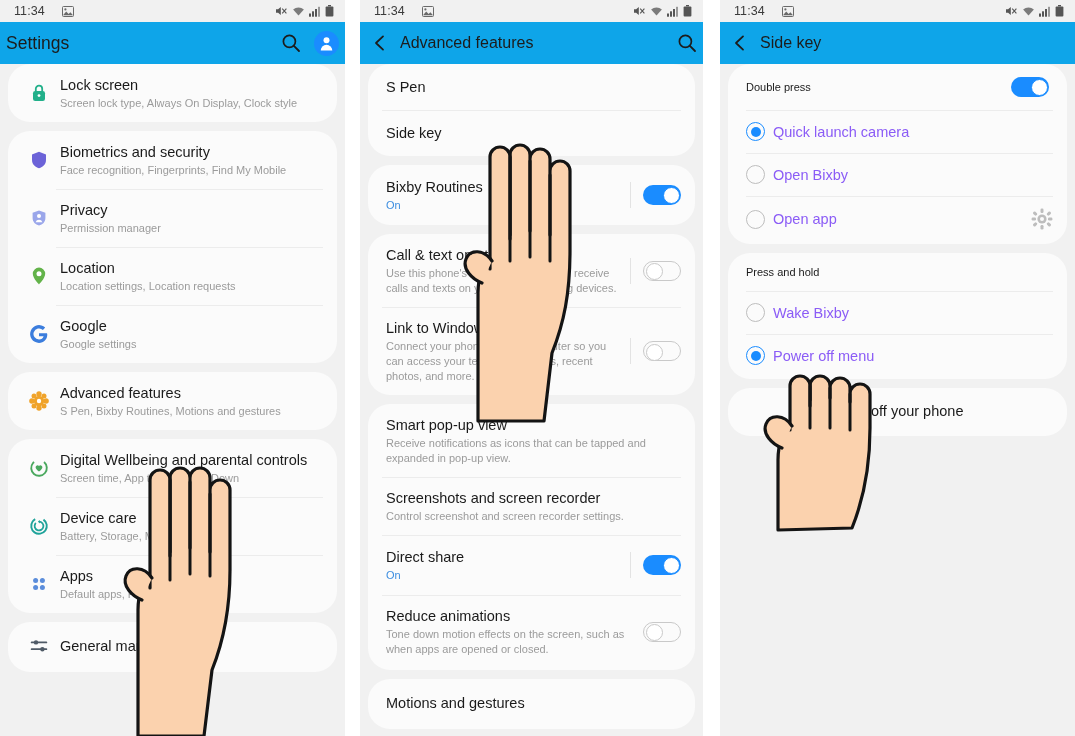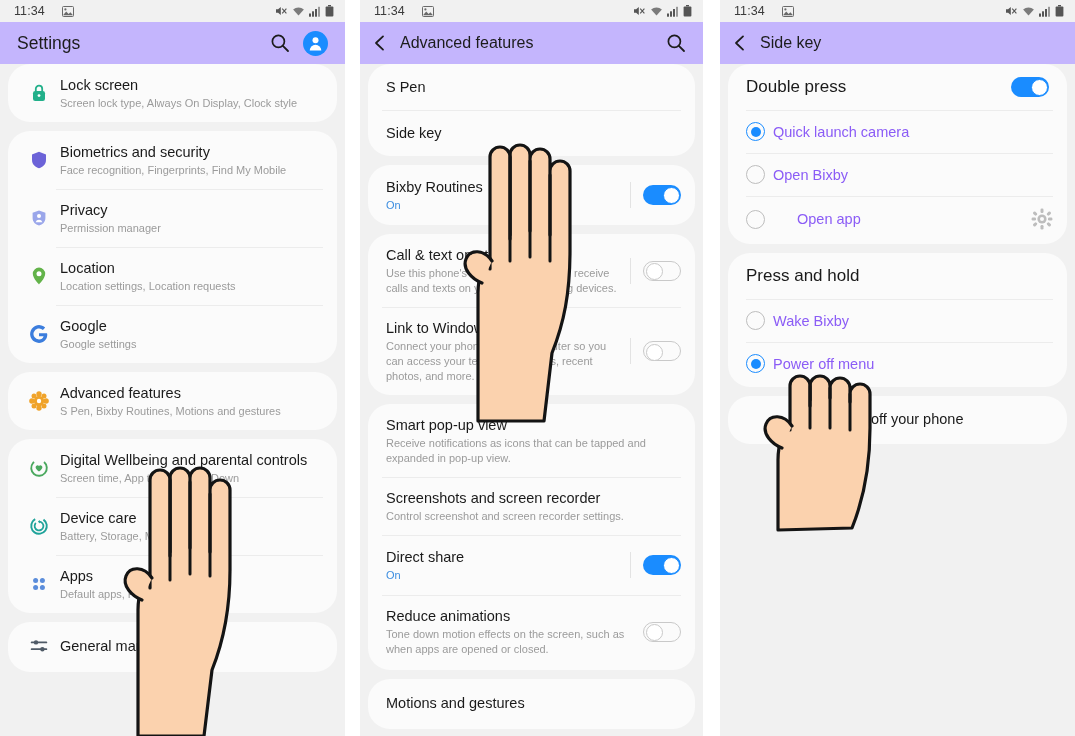--- a/index.html
+++ b/index.html
@@ -22,21 +22,21 @@
   .statusbar {
     height: 22px; display:flex; align-items:center; justify-content:space-between;
     padding: 0 11px 0 14px; background:#f1f1f1;
   }
   .sb-left { display:flex; align-items:center; gap:17px; }
   .sb-time { font-size: 12.5px; color:#3b3b3b; letter-spacing:.1px; }
   .sb-right { display:flex; align-items:center; gap:4px; }
   .ic { display:block; }
 
   
-  .header { height:42px; display:flex; align-items:center; background:#c4b5fd; padding:0 17px; }
+  .header { height:42px; display:flex; align-items:center; background:#0ea5e9; padding:0 6px; }
   .header.withback { padding-left:10px; }
   .title-lg { font-size:17.5px; color:#1c1c1c; font-weight:400; }
   .title-md { font-size:16px; color:#1c1c1c; font-weight:400; margin-left:10px; }
   .header .spacer { flex:1; }
   .hdr-icons { display:flex; align-items:center; gap:13px; }
   .avatar { width:25px; height:25px; border-radius:50%; background:#1a8cff; display:flex; align-items:center; justify-content:center; }
 
   
   .content { background:#f1f1f1; height: calc(736px - 64px); overflow:hidden; position:relative; }
   .card {
@@ -67,21 +67,21 @@
 
   
   .radio { width:19px; height:19px; border-radius:50%; border:1.6px solid #bdbdbd; position:relative; min-width:19px; }
   .radio.sel { border-color:#1a8cff; }
   .radio.sel::after { content:""; position:absolute; left:50%; top:50%; transform:translate(-50%,-50%); width:10px; height:10px; border-radius:50%; background:#1a8cff; }
   .radio-row { display:flex; align-items:center; padding: 12px 14px 12px 18px; position:relative; }
   .radio-row + .radio-row::before,
   .radio-row::before { }
   .radio-label { font-size:14.5px; color:#8b5cf6; margin-left:8px; flex:1; }
 
-  .sec-head { padding: 13px 18px 13px 18px; font-size:17px; color:#1a1a1a; position:relative; display:flex; align-items:center; }
+  .sec-head { padding: 13px 18px 13px 18px; font-size:11px; color:#1a1a1a; position:relative; display:flex; align-items:center; }
   .sec-head .spacer { flex:1; }
   .sep-full::before { content:""; position:absolute; left:18px; right:14px; top:0; height:1px; background:#ececec; }
 
   
   .clip-top { margin-top:-19px; }
 
   
   .hand { position:absolute; pointer-events:none; }
 </style>
 </head>
@@ -551,21 +551,21 @@
             </span>
         </div>
         <div class="radio-row sep-full">
           <span class="radio sel"></span>
           <span class="radio-label">Quick launch camera</span>
         </div>
         <div class="radio-row sep-full">
           <span class="radio"></span>
           <span class="radio-label">Open Bixby</span>
         </div>
-        <div class="radio-row sep-full" style="padding-bottom:14px;gap:24px;">
+        <div class="radio-row sep-full" style="padding-bottom:14px;">
           <span class="radio"></span>
           <span class="radio-label">Open app</span>
           <span>
             <svg class="ic" width="22" height="22" viewBox="0 0 22 22">
                 <g fill="#bdbdbd">
                   <circle cx="11" cy="11" r="4.6"></circle>
                   <rect x="9.5" y="0.6" width="3" height="4.4" rx="1.2"></rect>
                   <rect x="9.5" y="17" width="3" height="4.4" rx="1.2"></rect>
                   <rect x="0.6" y="9.5" width="4.4" height="3" rx="1.2"></rect>
                   <rect x="17" y="9.5" width="4.4" height="3" rx="1.2"></rect>

